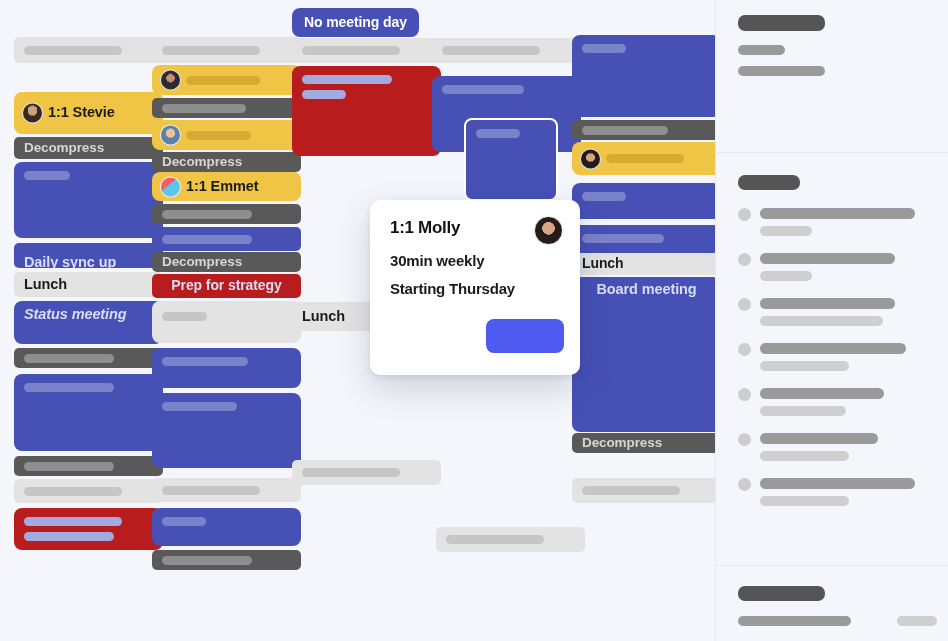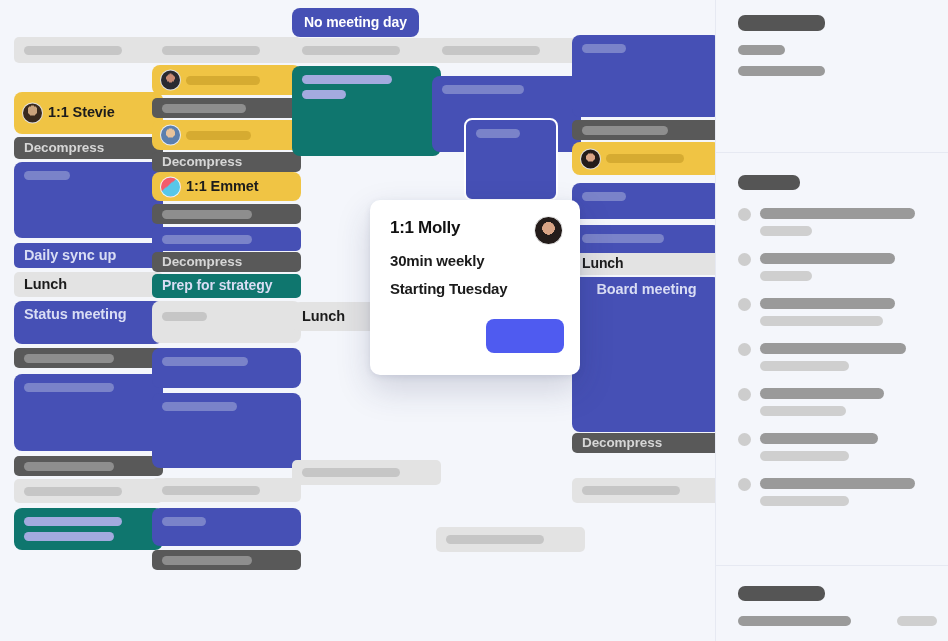--- a/index.html
+++ b/index.html
@@ -13,21 +13,21 @@
   #root{position:relative;width:948px;height:641px;}
 
   
   .calendar{position:absolute;left:0;top:0;width:715px;height:641px;background:#f4f6fb;overflow:hidden;}
   .col{position:absolute;top:0;width:126px;height:641px;}
 
   .ev{position:absolute;left:0;width:149px;box-sizing:border-box;border-radius:8px;overflow:hidden;}
 
   
   .ev.blue      {background:#4650b5;}
-  .ev.blue-lt   {background:#0f766e;}
+  .ev.blue-lt   {background:#b91c1c;text-align:center;}
   .ev.yellow    {background:#f0c444;}
   .ev.grey-dark {background:#595959;}
   .ev.grey-lt   {background:#e3e3e3;}
 
   .ev.outlined{border:2px solid #ffffff;}
 
   
   .ev .label{
     display:block;
     font-size:14.5px;font-weight:700;letter-spacing:-0.1px;
@@ -137,26 +137,26 @@
         <span class="avatar face-a"></span>
         <span class="label" style="padding-top:12px;">1:1 Stevie</span>
       </div>
       <div class="ev grey-dark pill" style="top:137px;height:22px;">
         <span class="label" style="padding-top:3px;font-size:13.5px;">Decompress</span>
       </div>
       <div class="ev blue" style="top:162px;height:76px;">
         <div class="bar" style="left:10px;top:9px;width:46px;"></div>
       </div>
       <div class="ev blue pill" style="top:243px;height:25px;">
-        <span class="label" style="padding-top:4px;">Daily sync up</span>
+        <span class="label" style="padding-top:11px;">Daily sync up</span>
       </div>
       <div class="ev grey-lt pill" style="top:272px;height:25px;">
         <span class="label" style="padding-top:4px;">Lunch</span>
       </div>
-      <div class="ev blue" style="top:301px;height:43px;">
+      <div class="ev blue" style="top:301px;height:43px;font-style:italic;">
         <span class="label" style="padding-top:5px;">Status meeting</span>
       </div>
       <div class="ev grey-dark pill" style="top:348px;height:20px;">
         <div class="bar" style="left:10px;top:6px;width:90px;"></div>
       </div>
       <div class="ev blue" style="top:374px;height:77px;">
         <div class="bar" style="left:10px;top:9px;width:90px;"></div>
       </div>
       <div class="ev grey-dark pill" style="top:456px;height:20px;">
         <div class="bar" style="left:10px;top:6px;width:90px;"></div>
@@ -284,21 +284,21 @@
       </div>
       <div class="ev grey-lt pill" style="top:478px;height:25px;">
         <div class="bar" style="left:10px;top:8px;width:98px;"></div>
       </div>
     </div>
 
     <div class="popup" style="left:370px;top:200px;width:210px;height:175px;">
       <div class="p-title">1:1 Molly</div>
       <div class="p-avatar face-e"></div>
       <div class="p-line1">30min weekly</div>
-      <div class="p-line2">Starting Tuesday</div>
+      <div class="p-line2">Starting Thursday</div>
       <button class="p-button"></button>
     </div>
 
   </div>
 
   <div class="sidebar">
 
     <div class="sb-section" style="height:152px;">
       <div class="sk dark" style="left:22px;top:15px;width:87px;height:16px;"></div>
       <div class="sk mid" style="left:22px;top:45px;width:47px;height:10px;"></div>

